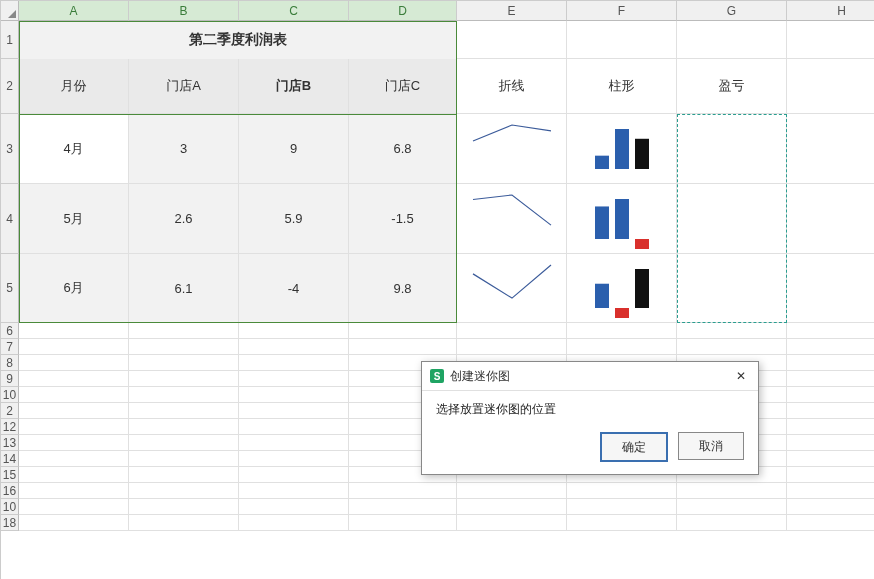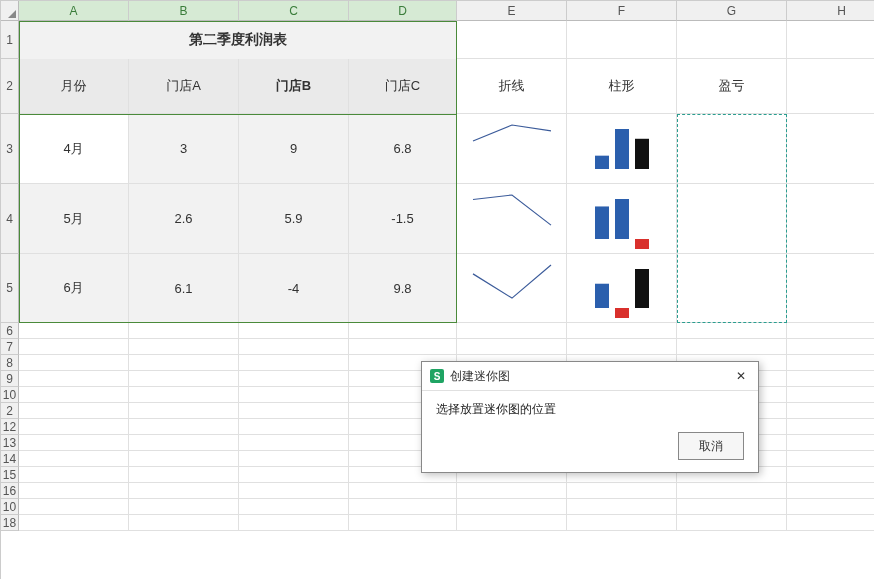--- a/index.html
+++ b/index.html
@@ -275,16 +275,17 @@
   <div class="dialog">
     <div class="dlg-title">
       <span class="logo">S</span>
       <span>创建迷你图</span>
       <span class="dlg-close">✕</span>
     </div>
     <div class="dlg-body">
       <div class="dlg-sec">选择放置迷你图的位置</div>
     </div>
     <div class="dlg-foot">
+      <div class="btn primary">确定</div>
       <div class="btn">取消</div>
     </div>
   </div>
 </div>
 
 </body></html>

